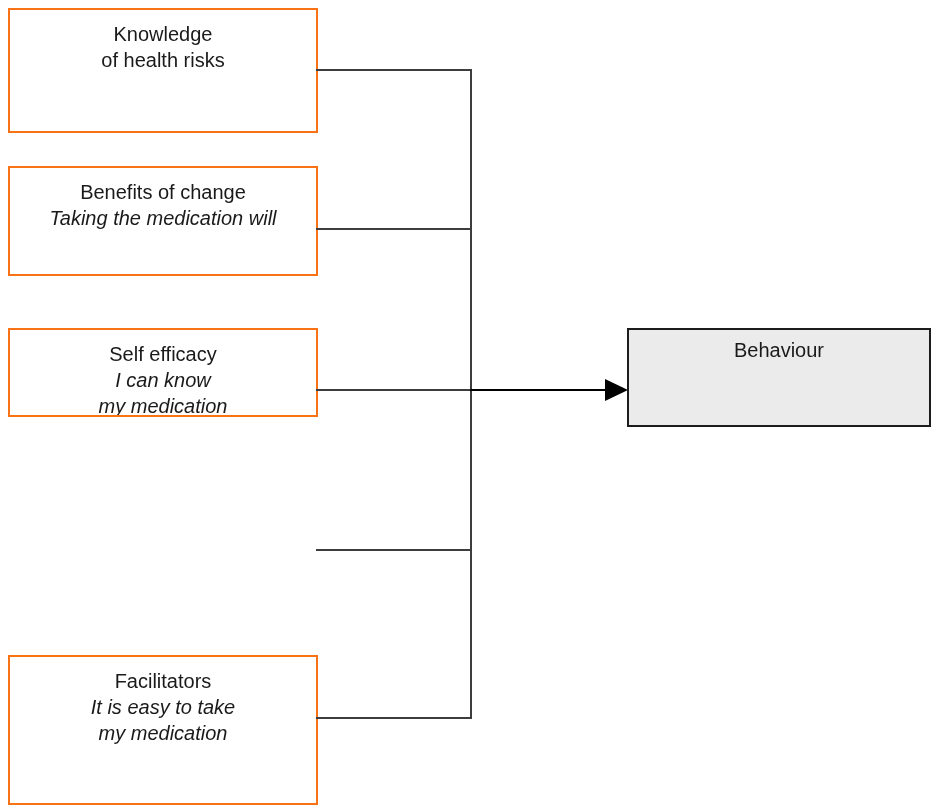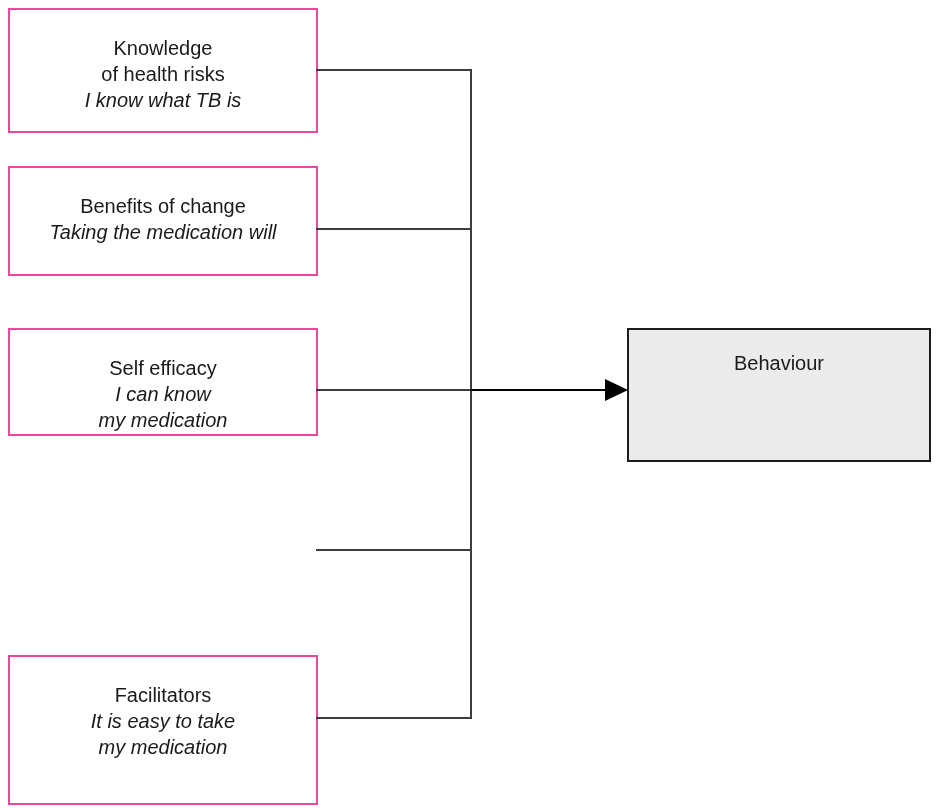--- a/index.html
+++ b/index.html
@@ -12,36 +12,36 @@
     height: 808px;
     background: #ffffff;
     overflow: hidden;
   }
 
   .factor-box {
     position: absolute;
     left: 8px;
     width: 310px;
     background: #ffffff;
-    border: 2px solid #ec4899;
+    border: 2px solid #f97316;
     text-align: center;
-    padding-top: 25px;
+    padding-top: 11px;
     overflow: hidden;
   }
   .factor-box .line {
     display: block;
     font-size: 20px;
     line-height: 26px;
     white-space: nowrap;
   }
   .factor-box .quote { font-style: italic; }
 
   #factor-0 { top: 8px;   height: 125px; }
   #factor-1 { top: 166px; height: 110px; }
-  #factor-2 { top: 328px; height: 108px; }
+  #factor-2 { top: 328px; height: 89px; }
   #factor-3 { top: 488px; height: 124px; }
   #factor-4 { top: 655px; height: 150px; }
 
   .connector {
     position: absolute;
     left: 316px;
     width: 156px;
     height: 2px;
     background: #3d3d3d;
   }
@@ -77,40 +77,39 @@
     border-top: 11px solid transparent;
     border-bottom: 11px solid transparent;
     border-left: 23px solid #000000;
   }
 
   .outcome-box {
     position: absolute;
     left: 627px;
     top: 328px;
     width: 304px;
-    height: 134px;
+    height: 99px;
     background: #ebebeb;
     border: 2px solid #1c1c1c;
     text-align: center;
-    padding-top: 20px;
+    padding-top: 7px;
   }
   .outcome-box .line {
     font-size: 20px;
     line-height: 26px;
   }
 </style>
 </head>
 <body>
 
 <div class="canvas">
 
   <div class="factor-box" id="factor-0">
     <span class="line title">Knowledge</span>
     <span class="line title">of health risks</span>
-    <span class="line quote">I know what TB is</span>
   </div>
 
   <div class="factor-box" id="factor-1">
     <span class="line title">Benefits of change</span>
     <span class="line quote">Taking the medication will</span>
   </div>
 
   <div class="factor-box" id="factor-2">
     <span class="line title">Self efficacy</span>
     <span class="line quote">I can know</span>

